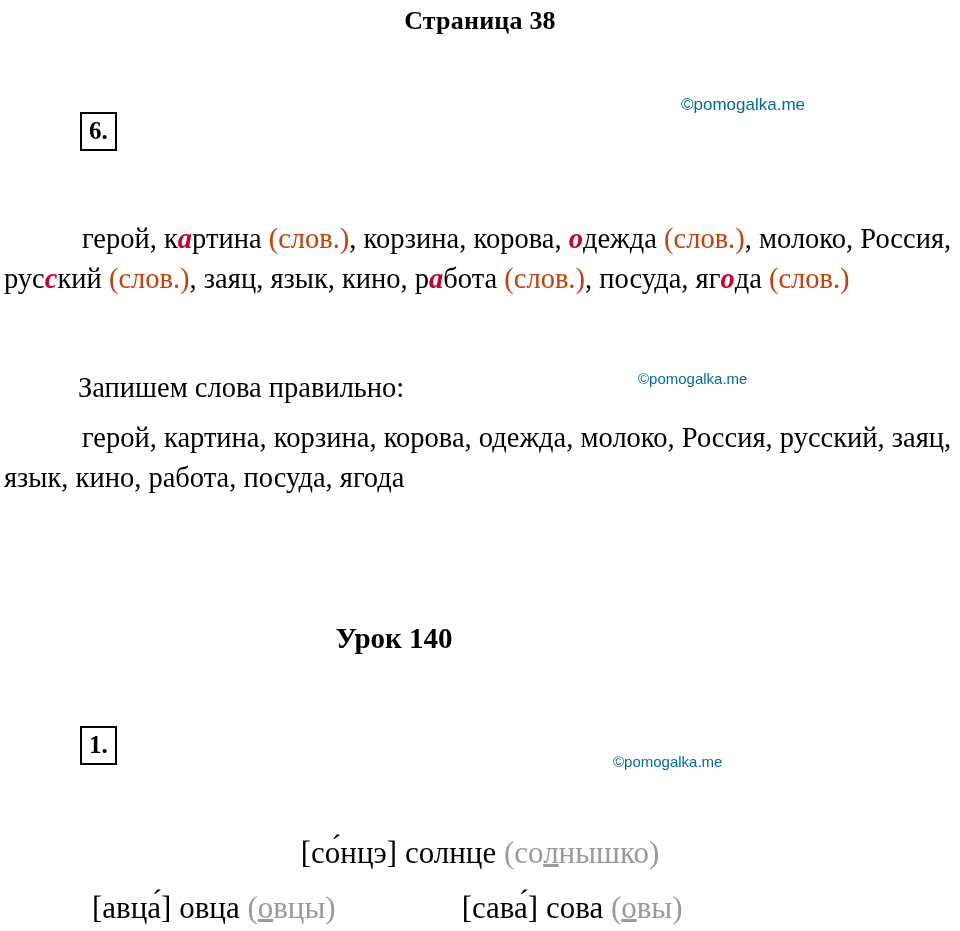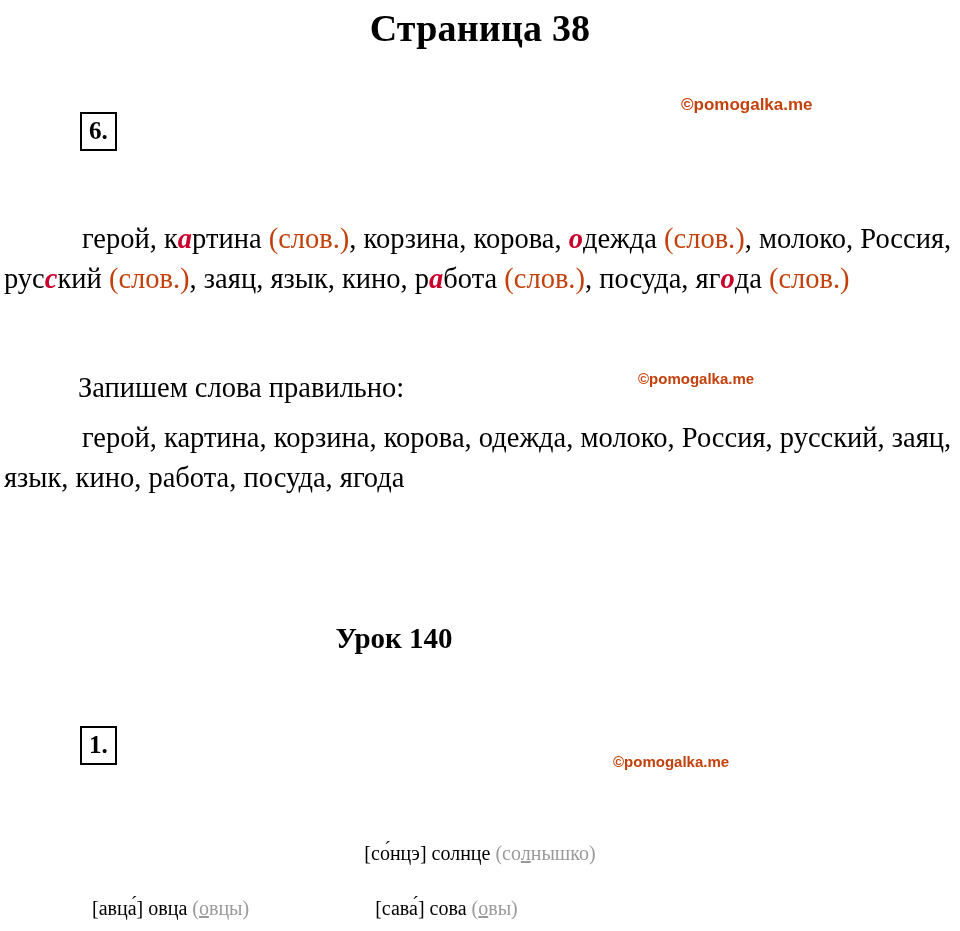--- a/index.html
+++ b/index.html
@@ -16,29 +16,29 @@
     overflow: hidden;
   }
   .page-title {
     position: absolute;
     top: 6px;
     left: 0;
     width: 960px;
     text-align: center;
     font-family: "Liberation Serif", serif;
     font-weight: bold;
-    font-size: 38px;
+    font-size: 26px;
     letter-spacing: 0.2px;
   }
   .watermark {
     position: absolute;
     font-family: "Liberation Sans", sans-serif;
-    font-weight: bold;
+    font-weight: normal;
     font-size: 17px;
-    color: #c2410c;
+    color: #0369a1;
     white-space: nowrap;
   }
   .wm1 { top: 95px; left: 681px; }
   .wm2 { top: 370px; left: 638px; font-size: 15px; }
   .wm3 { top: 753px; left: 613px; font-size: 15px; }
 
   .ex-num {
     position: absolute;
     border: 2px solid #000;
     font-family: "Liberation Serif", serif;
@@ -72,21 +72,21 @@
     width: 788px;
     text-align: center;
     font-family: "Liberation Serif", serif;
     font-weight: bold;
     font-size: 29px;
   }
 
   .transcript-line {
     position: absolute;
     font-family: "Liberation Serif", serif;
-    font-size: 20px;
+    font-size: 31px;
     line-height: 40px;
   }
   .tl1 { top: 833px; left: 0; width: 960px; text-align: center; }
   .tl2 { top: 888px; left: 78px; width: 880px; margin-left: 14px; }
   .tl2 .spacer { display: inline-block; width: 126px; }
   .paren-gray { color: #9a9a9a; }
   .underline-letter { text-decoration: underline; text-underline-offset: 1px; }
 </style>
 </head>
 <body>

